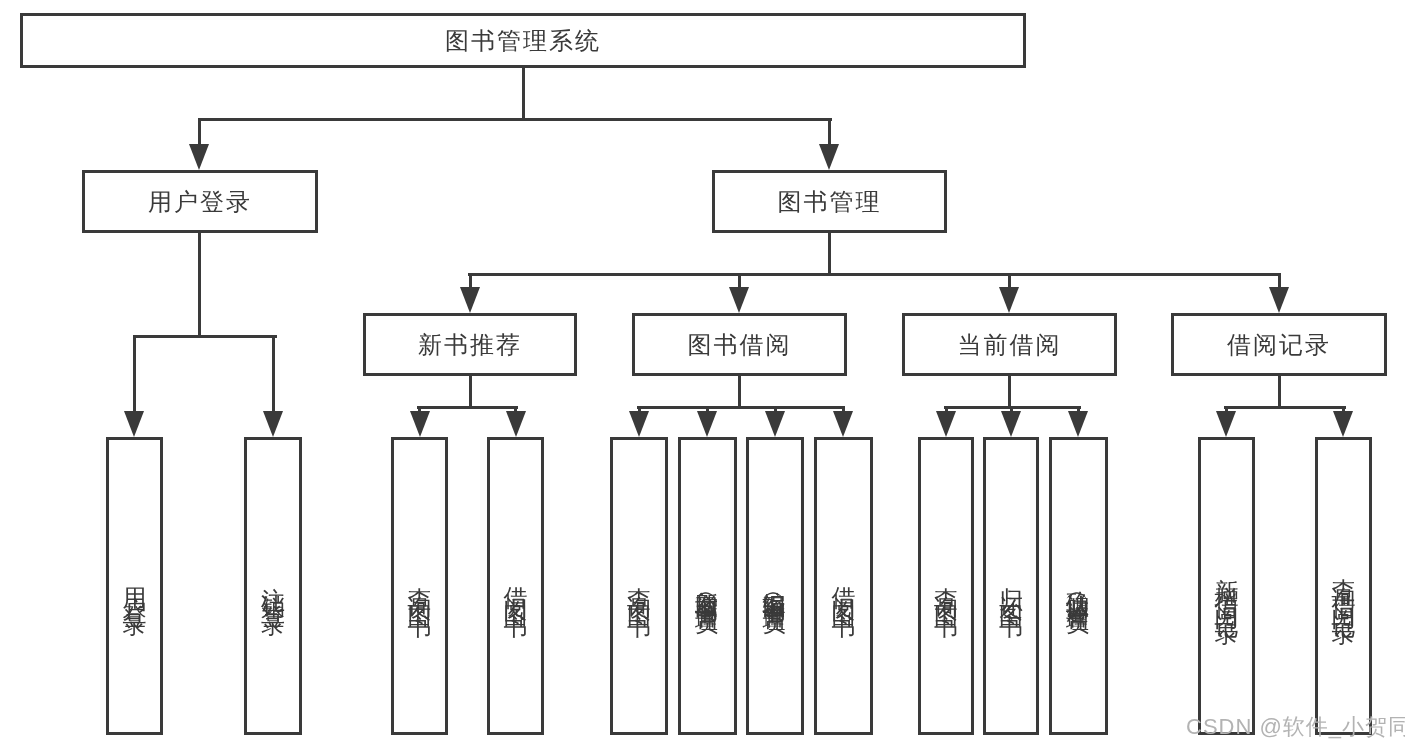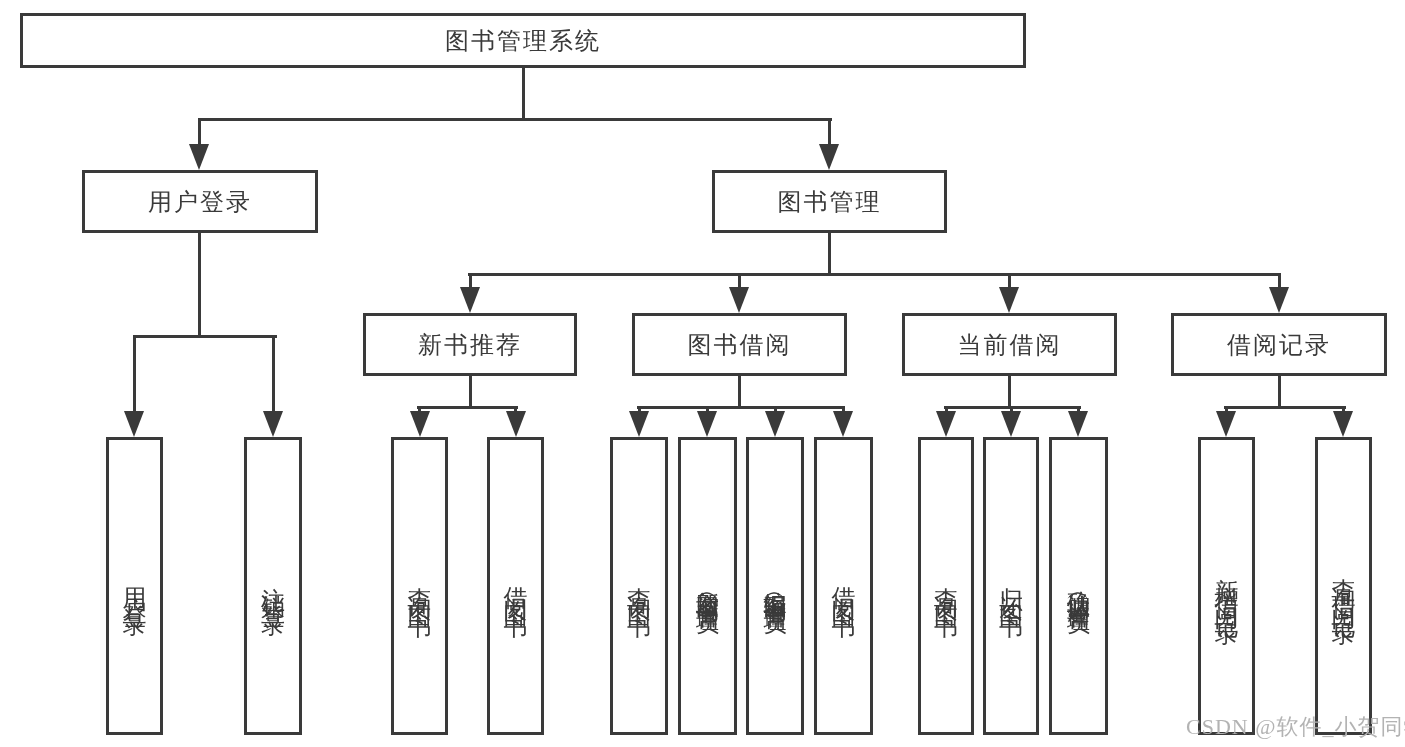--- a/index.html
+++ b/index.html
@@ -1,18 +1,18 @@
 <!DOCTYPE html>
 <html style="--line: #3a3a3a; --text: #3a3a3a; --wm: #b3b3b3;"><head>
 <meta charset="utf-8">
 <style>
   :root { --line:#3a3a3a; --text:#3a3a3a; --wm:#b3b3b3; }
   * { margin:0; padding:0; box-sizing:border-box; }
   body { background:#fff; font-family:"Liberation Sans", sans-serif; }
-  .stage { position:relative; width:1405px; height:747px; background:#fff; overflow:hidden;font-family:Liberation Serif, serif; }
+  .stage { position:relative; width:1405px; height:747px; background:#fff; overflow:hidden; }
 
   .box {
     position:absolute; background:#fff; border:3px solid var(--line);
     display:flex; align-items:center; justify-content:center;
     color:var(--text); font-size:24px; letter-spacing:2px; z-index:2;
   }
   .vbox {
     writing-mode:vertical-rl; text-orientation:mixed;
     letter-spacing:9px; font-size:24px;
   }

